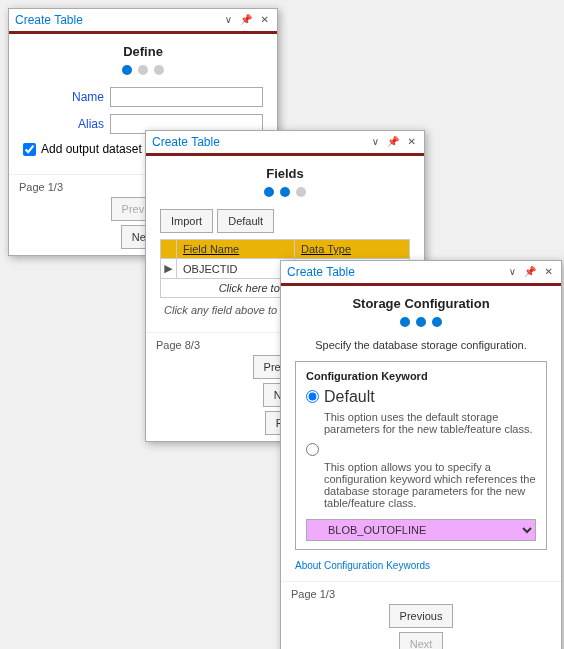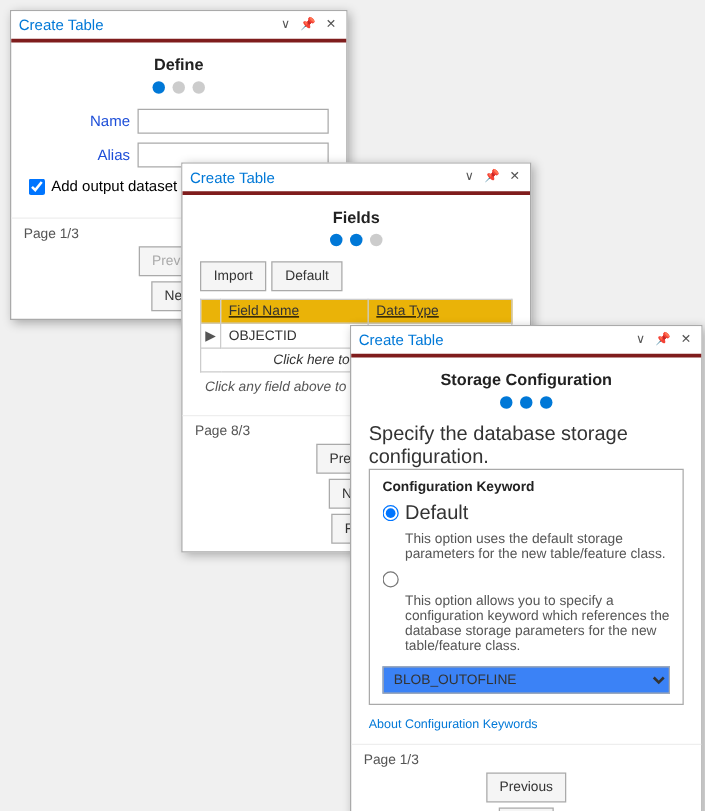--- a/index.html
+++ b/index.html
@@ -227,22 +227,24 @@
 
     .field-info {
       font-size: 11px;
       color: #555;
       padding: 6px 4px;
       font-style: italic;
     }
 
     
     .storage-description {
-      font-size: 16px;
-      color: #333;
+      font-size: 11px;
+      color: #333;
+      margin-bottom: 10px;
+      text-align: center;
     }
 
     .config-group {
       border: 1px solid #aaa;
       padding: 8px 10px;
       margin-bottom: 10px;
     }
 
     .config-group-title {
       font-size: 11px;
@@ -274,22 +276,22 @@
       margin-left: 18px;
       margin-bottom: 6px;
     }
 
     .config-select {
       width: 100%;
       height: 22px;
       border: 1px solid #aaa;
       font-size: 11px;
       color: #333;
-      background: #3b82f6;
-      padding: 0 4px;
+      background: #f0abfc;
+      padding: 0 17px;
       margin-top: 4px;
     }
 
     .about-link {
       font-size: 10px;
       color: #0078d7;
       cursor: pointer;
       margin-top: 4px;
     }
   </style>

